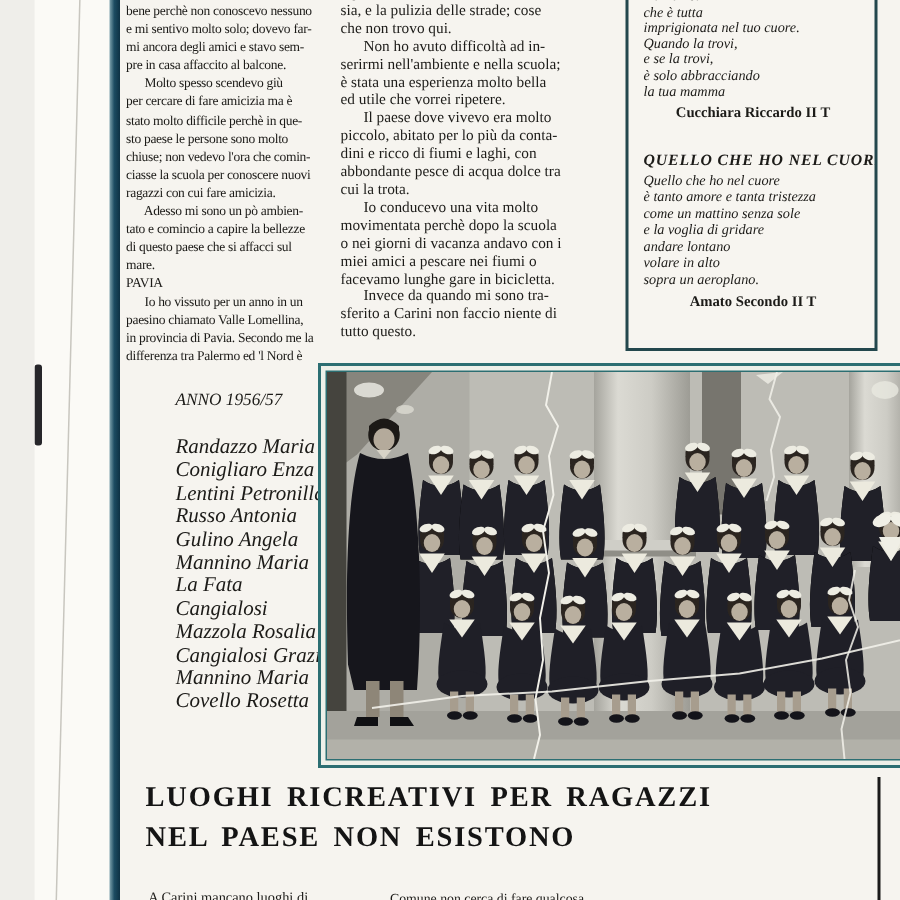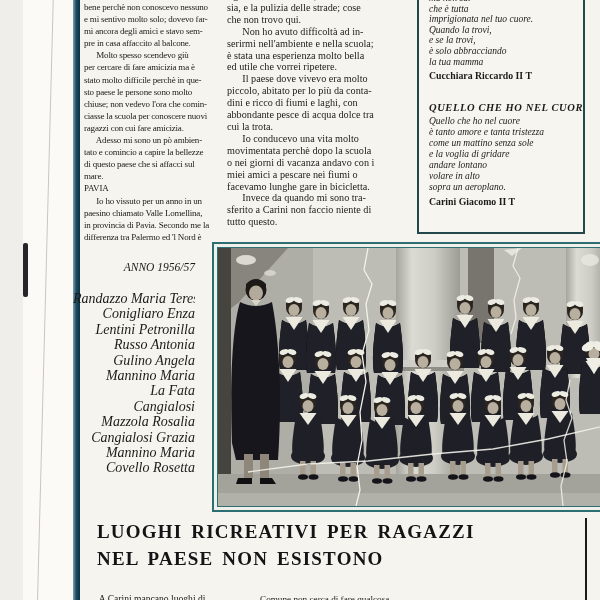--- a/index.html
+++ b/index.html
@@ -22,25 +22,25 @@
   .col1{position:absolute;left:61px;top:1px;width:141px;font-size:9px;line-height:12.1px;
         letter-spacing:-0.2px;}
   .col2{position:absolute;left:204px;top:-10px;width:185px;font-size:10.2px;line-height:11.9px;}
   .sig2{position:absolute;left:204px;top:219px;width:185px;font-size:10px;font-weight:bold;
         text-align:center;letter-spacing:0.3px;}
 
   .poembox{position:absolute;left:394px;top:-9px;width:168px;height:243px;box-sizing:border-box;
            border:2px solid #23474d;padding:0 8px 0 10px;background:#f7f5f0;overflow:hidden;}
   .poem{font-style:italic;font-size:9.5px;line-height:10.6px;}
   .poem.p2{line-height:11px;}
-  .pauthor{font-weight:bold;font-size:9.8px;margin-top:3px;}
+  .pauthor{font-weight:bold;font-size:9.8px;text-align:center;margin-top:3px;}
   .ptitle{font-weight:bold;font-style:italic;font-size:10.5px;letter-spacing:0.6px;margin-top:21px;
           margin-bottom:3px;white-space:nowrap;}
 
-  .names{position:absolute;left:50px;top:260px;width:122px;text-align:right;font-style:italic;}
+  .names{position:absolute;left:50px;top:260px;width:122px;text-align:left;font-style:italic;padding-left:44px;}
   .nhead{font-size:11.5px;line-height:15px;}
   .nlist{margin-top:16px !important;font-size:14px;line-height:15.4px;font-style:italic;}
 
   .photoframe{position:absolute;left:189px;top:242px;width:402px;height:270px;box-sizing:border-box;
               border:2px solid #2c6e72;padding:3px;background:#eef0e9;}
   .photo{width:100%;height:100%;box-sizing:border-box;border:1px solid #2c6e72;overflow:hidden;}
   .photo svg{display:block;}
 
   .headline{position:absolute;left:74px;top:518px;font-size:19px;font-weight:bold;line-height:27px;
             letter-spacing:1.2px;word-spacing:3px;color:#141414;white-space:nowrap;}
@@ -116,21 +116,21 @@
 la tua mamma</pre>
     <div class="pauthor">Cucchiara Riccardo  II T</div>
     <div class="ptitle">QUELLO CHE HO NEL CUORE</div>
     <pre class="poem p2">Quello che ho nel cuore
 è tanto amore e tanta tristezza
 come un mattino senza sole
 e la voglia di gridare
 andare lontano
 volare in alto
 sopra un aeroplano.</pre>
-    <div class="pauthor">Carini Giacomo II T</div>
+    <div class="pauthor">Amato Secondo II T</div>
   </div>
 
   <div class="names">
     <div class="nhead">ANNO 1956/57</div>
     <pre class="nlist">Randazzo Maria Teresa
 Conigliaro Enza
 Lentini Petronilla
 Russo Antonia
 Gulino Angela
 Mannino Maria

